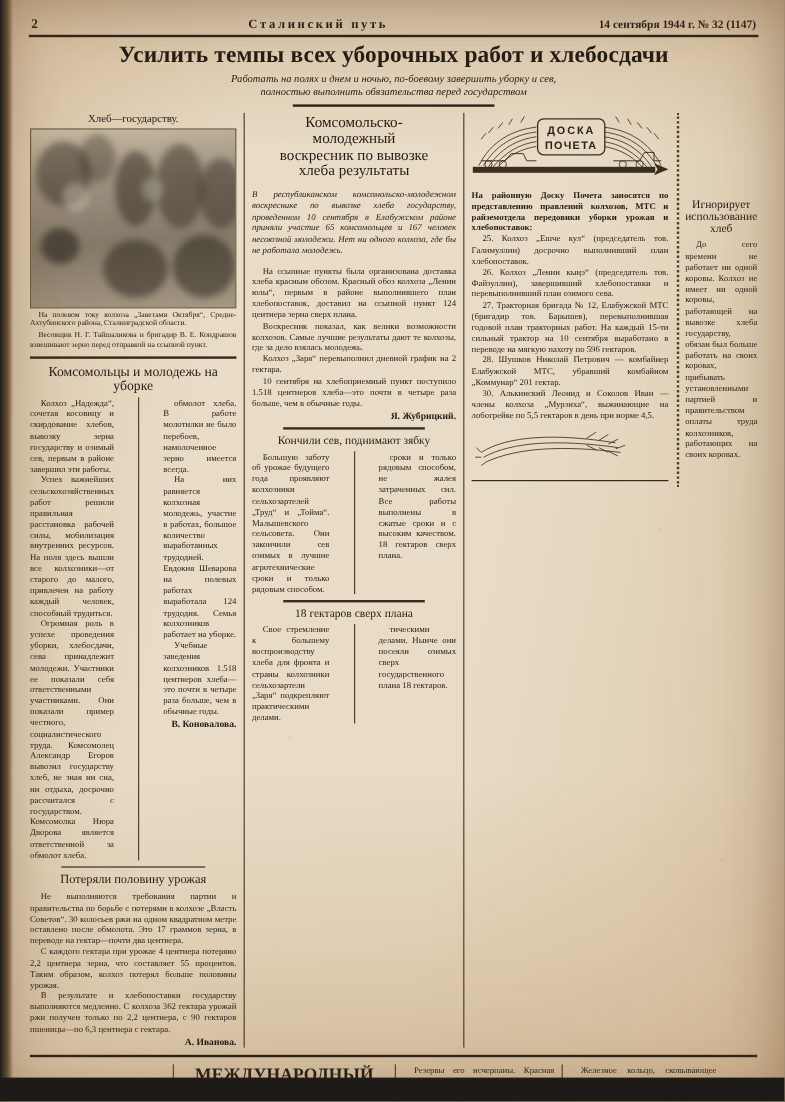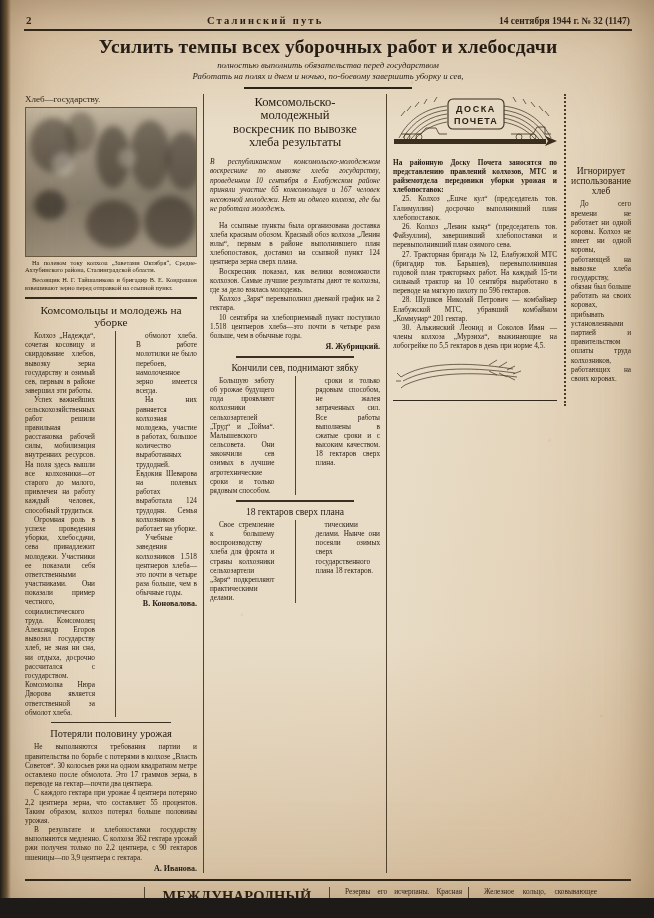--- a/index.html
+++ b/index.html
@@ -38,21 +38,21 @@
            margin:0 44px;}
   .rule-mid{height:1.6px;background:#2b2219;width:168px;margin:4px auto 0 auto;}
 
   
   .cols{display:flex;margin-top:5px;padding:0 13px;}
   .c-left{width:178px;}
   .c-mid{width:176px;}
   .c-right{width:238px;}
   .vr{width:1px;background:#51432f;margin:0 6px;align-self:stretch;}
 
-  .kicker{text-align:left;font-size:9px;margin:0 0 3px 0;}
+  .kicker{text-align:center;font-size:9px;margin:0 0 3px 0;}
   .phead{font-weight:400;text-align:center;line-height:1.07;margin:2px 0 3px 0;}
   .h-cm{font-size:11.4px;}
   .h-bold{font-size:12.6px;}
   .h-sm{font-size:10.4px;}
   .h-xs{font-size:9.6px;}
   .lead{font-style:italic;font-size:7.4px;line-height:1.27;text-align:justify;}
   p.b{font-size:7.3px;line-height:1.26;text-align:justify;margin:0;text-indent:9px;}
   p.b.first{text-indent:9px;}
   .sig{text-align:right;font-weight:700;font-size:8px;margin:2px 0 0 0;}
   .hr-s{height:1.4px;background:#3a2e20;margin:5px 26px;}
@@ -93,22 +93,22 @@
 
   <div class="masthead">
     <div class="pageno">2</div>
     <div class="papername">Сталинский путь</div>
     <div class="issue">14 сентября 1944 г. № 32 (1147)</div>
   </div>
   <div class="rule-thick"></div>
 
   <h1 class="head">Усилить темпы всех уборочных работ и хлебосдачи</h1>
   <div class="subhead">
+    <div>Работать на полях и днем и ночью, по-боевому завершить уборку и сев,</div>
     <div>полностью выполнить обязательства перед государством</div>
-    <div>Работать на полях и днем и ночью, по-боевому завершить уборку и сев,</div>
   </div>
   <div class="rule-mid"></div>
 
   <div class="cols">
 
     <div class="c-left">
       <div class="kicker">Хлеб—государству.</div>
       <div class="photo">
         <div class="blotch" style="left:4px;top:10px;width:46px;height:54px;background:rgba(40,34,26,.45)"></div>
         <div class="blotch" style="left:40px;top:4px;width:30px;height:40px;background:rgba(60,52,40,.40)"></div>
@@ -138,21 +138,21 @@
           <p class="b">На них равняется колхозная молодежь, участие в работах, большое количество выработанных трудодней. Евдокия Шеварова на полевых работах выработала 124 трудодня. Семья колхозников работает на уборке.</p>
           <p class="b">Учебные заведения колхозников 1.518 центнеров хлеба—это почти в четыре раза больше, чем в обычные годы.</p>
           <p class="sig">В. Коновалова.</p>
         </div>
       </div>
 
       <div class="hr-s"></div>
       <div class="phead h-sm">Потеряли половину урожая</div>
       <p class="b first">Не выполняются требования партии и правительства по борьбе с потерями в колхозе „Власть Советов“. 30 колосьев ржи на одном квадратном метре оставлено после обмолота. Это 17 граммов зерна, в переводе на гектар—почти два центнера.</p>
       <p class="b">С каждого гектара при урожае 4 центнера потеряно 2,2 центнера зерна, что составляет 55 процентов. Таким образом, колхоз потерял больше половины урожая.</p>
-      <p class="b">В результате и хлебопоставки государству выполняются медленно. С колхоза 362 гектара урожай ржи получен только по 2,2 центнера, с 90 гектаров пшеницы—по 3,9 центнера с гектара.</p>
+      <p class="b">В результате и хлебопоставки государству выполняются медленно. С колхоза 362 гектара урожай ржи получен только по 2,2 центнера, с 90 гектаров пшеницы—по 6,3 центнера с гектара.</p>
       <p class="sig">А. Иванова.</p>
     </div>
 
     <div class="vr"></div>
 
     <div class="c-mid">
       <div class="phead h-bold">
         <div>Комсомольско-</div>
         <div>молодежный</div>
         <div>воскресник по вывозке</div>

